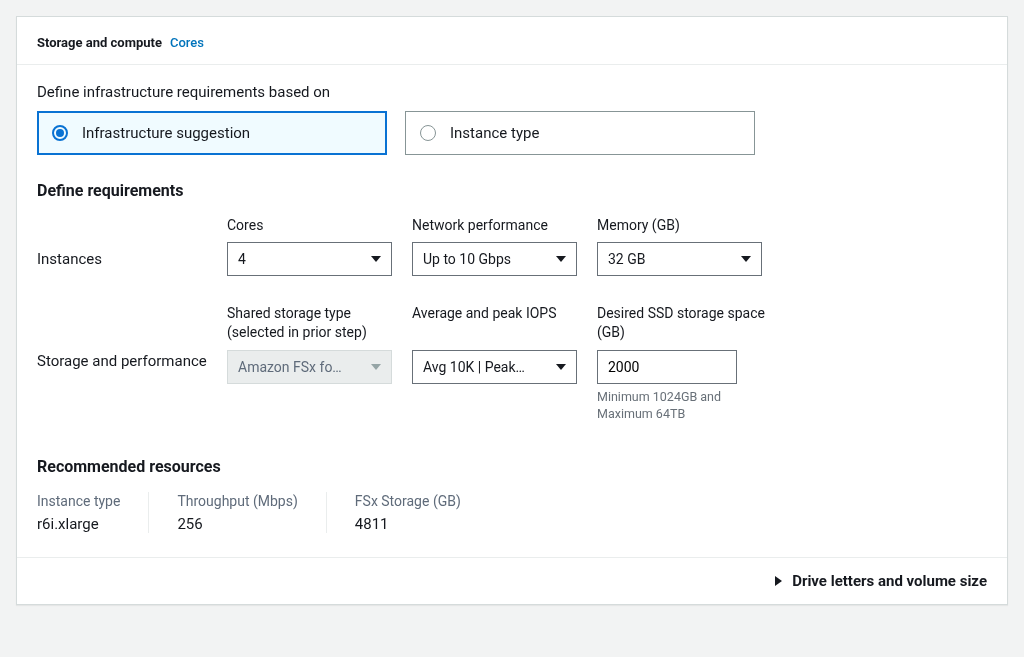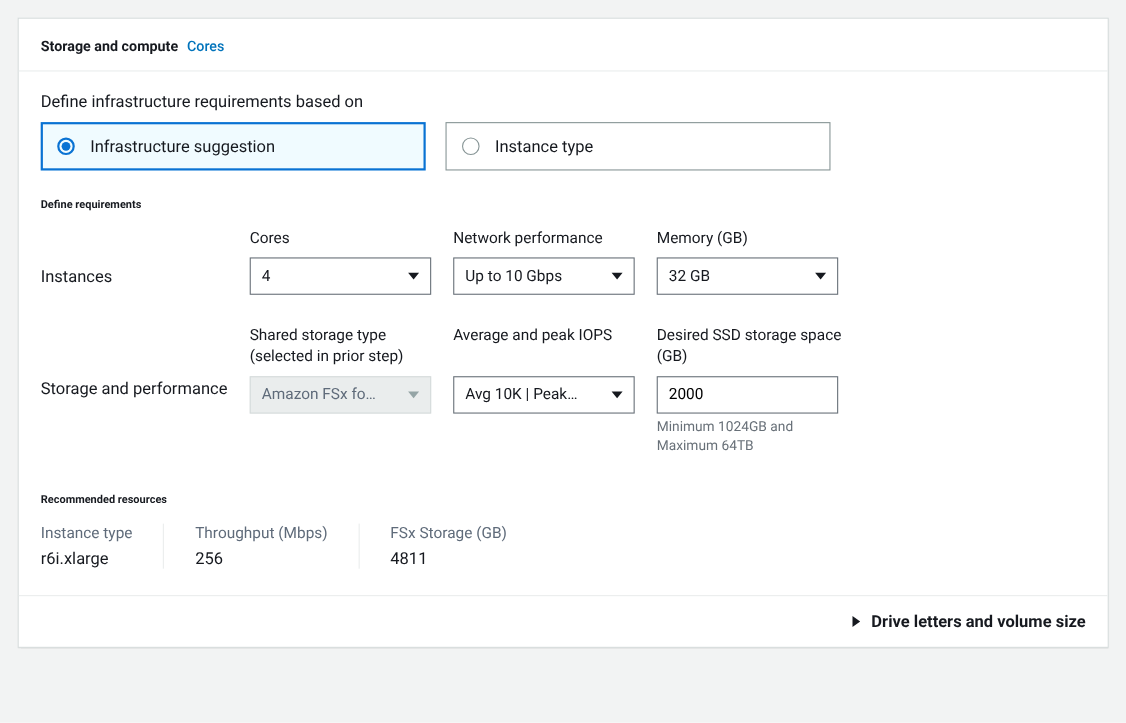--- a/index.html
+++ b/index.html
@@ -80,21 +80,21 @@
     width: 8px;
     height: 8px;
     background: #0972d3;
     border-radius: 50%;
   }
   .tile-label {
     font-size: 15px;
     text-align: center;
   }
   .section-heading {
-    font-size: 10px;
+    font-size: 16px;
     font-weight: 700;
     margin-bottom: 16px;
   }
   .req-grid {
     display: grid;
     grid-template-columns: 180px 175px 175px 175px;
     column-gap: 10px;
     row-gap: 28px;
     align-items: start;
     margin-bottom: 34px;
@@ -136,21 +136,21 @@
   .caret {
     width: 0; height: 0;
     border-left: 5px solid transparent;
     border-right: 5px solid transparent;
     border-top: 6px solid #16191f;
     flex-shrink: 0;
     margin-left: 6px;
   }
   .select.disabled .caret { border-top-color: #95a5a6; }
   .text-input {
-    width: 165px;
+    width: 140px;
     height: 34px;
     border: 1px solid #687078;
     padding: 0 10px;
     font-size: 14px;
     font-family: inherit;
   }
   .hint {
     font-size: 12.5px;
     color: #687078;
     margin-top: 5px;

